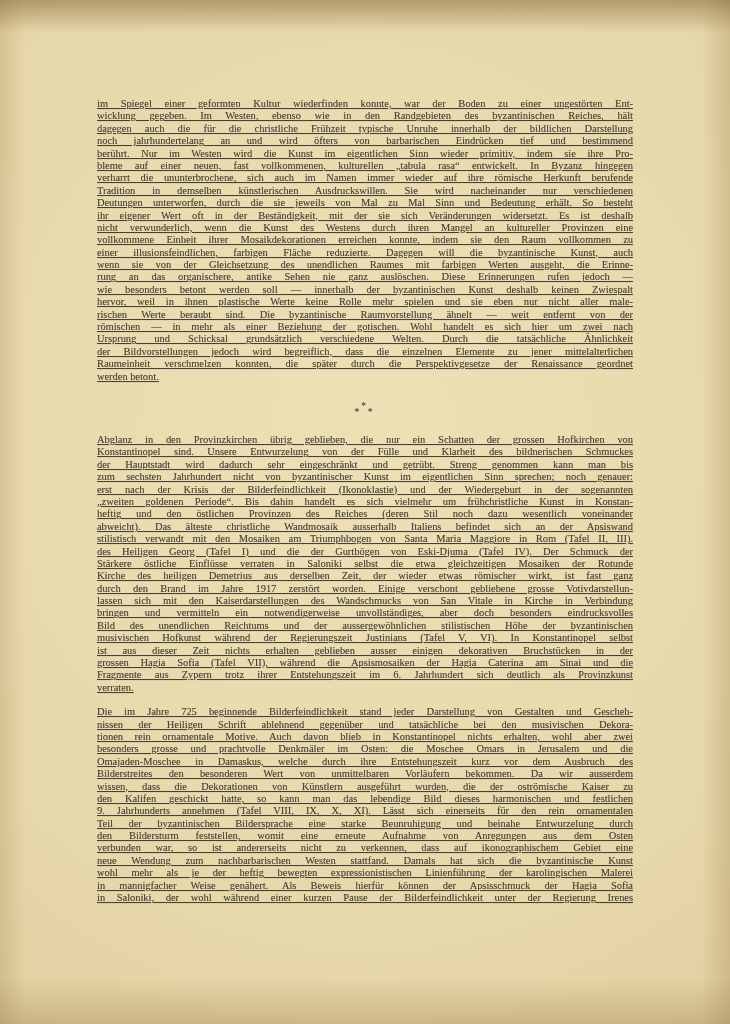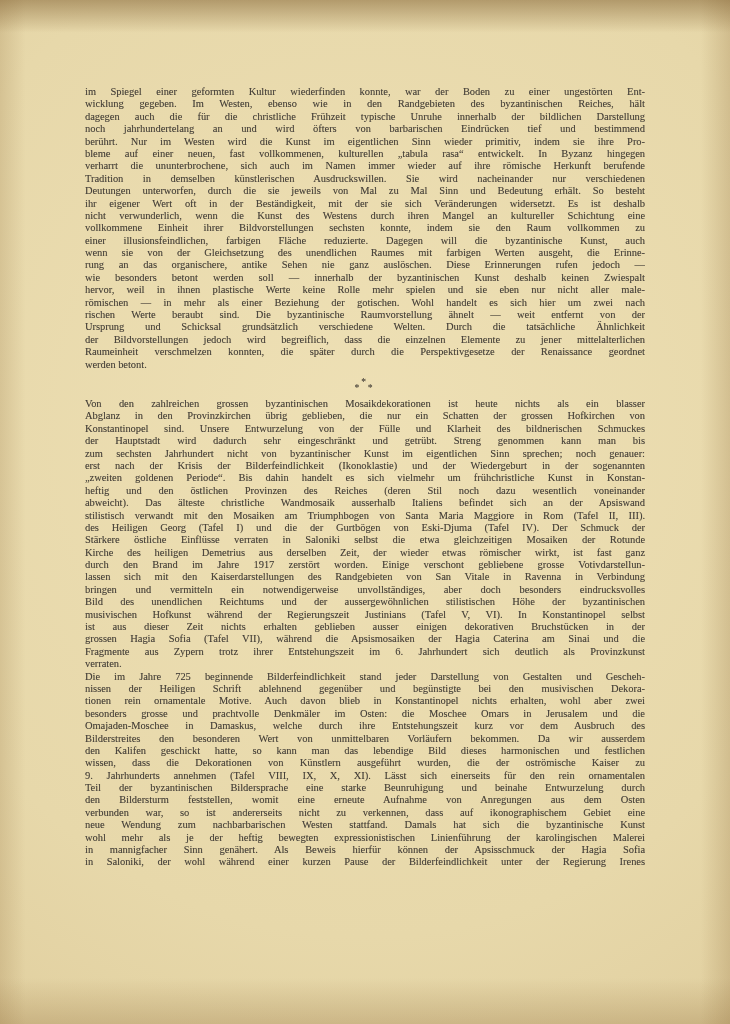--- a/index.html
+++ b/index.html
@@ -17,21 +17,21 @@
       radial-gradient(ellipse 120% 90% at 50% 42%, #eee0b5 0%, #e7d8aa 55%, #dbc795 100%);
   }
   .textblock {
     position: absolute;
     left: 85px; top: 86px; width: 560px;
     font-family: "Liberation Serif", "DejaVu Serif", serif;
     font-size: 10.4px;
     color: #45403a;
     text-shadow: 0.2px 0.2px 0 rgba(62,52,35,0.35);
   }
-  .para { margin: 0; }
+  .para { margin: 12px; text-decoration: underline; }
   .line {
     height: 12.4px;
     line-height: 12.4px;
     text-align: justify;
     text-align-last: justify;
     white-space: normal;
     overflow: hidden;
   }
   .line.last {
     text-align-last: left;
@@ -54,74 +54,73 @@
         <div class="line">im Spiegel einer geformten Kultur wiederfinden konnte, war der Boden zu einer ungestörten Ent-</div>
         <div class="line">wicklung gegeben. Im Westen, ebenso wie in den Randgebieten des byzantinischen Reiches, hält</div>
         <div class="line">dagegen auch die für die christliche Frühzeit typische Unruhe innerhalb der bildlichen Darstellung</div>
         <div class="line">noch jahrhundertelang an und wird öfters von barbarischen Eindrücken tief und bestimmend</div>
         <div class="line">berührt. Nur im Westen wird die Kunst im eigentlichen Sinn wieder primitiv, indem sie ihre Pro-</div>
         <div class="line">bleme auf einer neuen, fast vollkommenen, kulturellen „tabula rasa“ entwickelt. In Byzanz hingegen</div>
         <div class="line">verharrt die ununterbrochene, sich auch im Namen immer wieder auf ihre römische Herkunft berufende</div>
         <div class="line">Tradition in demselben künstlerischen Ausdruckswillen. Sie wird nacheinander nur verschiedenen</div>
         <div class="line">Deutungen unterworfen, durch die sie jeweils von Mal zu Mal Sinn und Bedeutung erhält. So besteht</div>
         <div class="line">ihr eigener Wert oft in der Beständigkeit, mit der sie sich Veränderungen widersetzt. Es ist deshalb</div>
-        <div class="line">nicht verwunderlich, wenn die Kunst des Westens durch ihren Mangel an kultureller Schichtung eine</div>
-        <div class="line">vollkommene Einheit ihrer Bildvorstellungen sechsten konnte, indem sie den Raum vollkommen zu</div>
+        <div class="line">nicht verwunderlich, wenn die Kunst des Westens durch ihren Mangel an kultureller Provinzen eine</div>
+        <div class="line">vollkommene Einheit ihrer Mosaikdekorationen erreichen konnte, indem sie den Raum vollkommen zu</div>
         <div class="line">einer illusionsfeindlichen, farbigen Fläche reduzierte. Dagegen will die byzantinische Kunst, auch</div>
         <div class="line">wenn sie von der Gleichsetzung des unendlichen Raumes mit farbigen Werten ausgeht, die Erinne-</div>
         <div class="line">rung an das organischere, antike Sehen nie ganz auslöschen. Diese Erinnerungen rufen jedoch —</div>
         <div class="line">wie besonders betont werden soll — innerhalb der byzantinischen Kunst deshalb keinen Zwiespalt</div>
         <div class="line">hervor, weil in ihnen plastische Werte keine Rolle mehr spielen und sie eben nur nicht aller male-</div>
+        <div class="line">rischen Werte beraubt sind. Die byzantinische Raumvorstellung ähnelt — weit entfernt von der</div>
         <div class="line">römischen — in mehr als einer Beziehung der gotischen. Wohl handelt es sich hier um zwei nach</div>
-        <div class="line">rischen Werte beraubt sind. Die byzantinische Raumvorstellung ähnelt — weit entfernt von der</div>
         <div class="line">Ursprung und Schicksal grundsätzlich verschiedene Welten. Durch die tatsächliche Ähnlichkeit</div>
         <div class="line">der Bildvorstellungen jedoch wird begreiflich, dass die einzelnen Elemente zu jener mittelalterlichen</div>
         <div class="line">Raumeinheit verschmelzen konnten, die später durch die Perspektivgesetze der Renaissance geordnet</div>
         <div class="line last">werden betont.</div>
       </div>
       <div class="asterism">
         <div>*</div>
         <div>* *</div>
       </div>
       <div class="para">
-        <div class="line">Von den zahlreichen grossen byzantinischen Mosaikdekorationen ist heute nichts als ein blasser</div>
         <div class="line">Abglanz in den Provinzkirchen übrig geblieben, die nur ein Schatten der grossen Hofkirchen von</div>
         <div class="line">Konstantinopel sind. Unsere Entwurzelung von der Fülle und Klarheit des bildnerischen Schmuckes</div>
         <div class="line">der Hauptstadt wird dadurch sehr eingeschränkt und getrübt. Streng genommen kann man bis</div>
         <div class="line">zum sechsten Jahrhundert nicht von byzantinischer Kunst im eigentlichen Sinn sprechen; noch genauer:</div>
         <div class="line">erst nach der Krisis der Bilderfeindlichkeit (Ikonoklastie) und der Wiedergeburt in der sogenannten</div>
         <div class="line">„zweiten goldenen Periode“. Bis dahin handelt es sich vielmehr um frühchristliche Kunst in Konstan-</div>
         <div class="line">heftig und den östlichen Provinzen des Reiches (deren Stil noch dazu wesentlich voneinander</div>
         <div class="line">abweicht). Das älteste christliche Wandmosaik ausserhalb Italiens befindet sich an der Apsiswand</div>
         <div class="line">stilistisch verwandt mit den Mosaiken am Triumphbogen von Santa Maria Maggiore in Rom (Tafel II, III).</div>
         <div class="line">des Heiligen Georg (Tafel I) und die der Gurtbögen von Eski-Djuma (Tafel IV). Der Schmuck der</div>
         <div class="line">Stärkere östliche Einflüsse verraten in Saloniki selbst die etwa gleichzeitigen Mosaiken der Rotunde</div>
         <div class="line">Kirche des heiligen Demetrius aus derselben Zeit, der wieder etwas römischer wirkt, ist fast ganz</div>
         <div class="line">durch den Brand im Jahre 1917 zerstört worden. Einige verschont gebliebene grosse Votivdarstellun-</div>
-        <div class="line">lassen sich mit den Kaiserdarstellungen des Randgebieten von San Vitale in Ravenna in Verbindung</div>
+        <div class="line">lassen sich mit den Kaiserdarstellungen des Wandschmucks von San Vitale in Kirche in Verbindung</div>
         <div class="line">bringen und vermitteln ein notwendigerweise unvollständiges, aber doch besonders eindrucksvolles</div>
         <div class="line">Bild des unendlichen Reichtums und der aussergewöhnlichen stilistischen Höhe der byzantinischen</div>
         <div class="line">musivischen Hofkunst während der Regierungszeit Justinians (Tafel V, VI). In Konstantinopel selbst</div>
         <div class="line">ist aus dieser Zeit nichts erhalten geblieben ausser einigen dekorativen Bruchstücken in der</div>
         <div class="line">grossen Hagia Sofia (Tafel VII), während die Apsismosaiken der Hagia Caterina am Sinai und die</div>
         <div class="line">Fragmente aus Zypern trotz ihrer Entstehungszeit im 6. Jahrhundert sich deutlich als Provinzkunst</div>
         <div class="line last">verraten.</div>
       </div>
       <div class="para">
         <div class="line">Die im Jahre 725 beginnende Bilderfeindlichkeit stand jeder Darstellung von Gestalten und Gescheh-</div>
-        <div class="line">nissen der Heiligen Schrift ablehnend gegenüber und begünstigte bei den musivischen Dekora-</div>
+        <div class="line">nissen der Heiligen Schrift ablehnend gegenüber und tatsächliche bei den musivischen Dekora-</div>
         <div class="line">tionen rein ornamentale Motive. Auch davon blieb in Konstantinopel nichts erhalten, wohl aber zwei</div>
         <div class="line">besonders grosse und prachtvolle Denkmäler im Osten: die Moschee Omars in Jerusalem und die</div>
         <div class="line">Omajaden-Moschee in Damaskus, welche durch ihre Entstehungszeit kurz vor dem Ausbruch des</div>
         <div class="line">Bilderstreites den besonderen Wert von unmittelbaren Vorläufern bekommen. Da wir ausserdem</div>
+        <div class="line">wissen, dass die Dekorationen von Künstlern ausgeführt wurden, die der oströmische Kaiser zu</div>
         <div class="line">den Kalifen geschickt hatte, so kann man das lebendige Bild dieses harmonischen und festlichen</div>
-        <div class="line">wissen, dass die Dekorationen von Künstlern ausgeführt wurden, die der oströmische Kaiser zu</div>
         <div class="line">9. Jahrhunderts annehmen (Tafel VIII, IX, X, XI). Lässt sich einerseits für den rein ornamentalen</div>
         <div class="line">Teil der byzantinischen Bildersprache eine starke Beunruhigung und beinahe Entwurzelung durch</div>
         <div class="line">den Bildersturm feststellen, womit eine erneute Aufnahme von Anregungen aus dem Osten</div>
         <div class="line">verbunden war, so ist andererseits nicht zu verkennen, dass auf ikonographischem Gebiet eine</div>
         <div class="line">neue Wendung zum nachbarbarischen Westen stattfand. Damals hat sich die byzantinische Kunst</div>
         <div class="line">wohl mehr als je der heftig bewegten expressionistischen Linienführung der karolingischen Malerei</div>
-        <div class="line">in mannigfacher Sinn genähert. Als Beweis hierfür können der Apsisschmuck der Hagia Sofia</div>
+        <div class="line">in mannigfacher Weise genähert. Als Beweis hierfür können der Apsisschmuck der Hagia Sofia</div>
         <div class="line">in Saloniki, der wohl während einer kurzen Pause der Bilderfeindlichkeit unter der Regierung Irenes</div>
       </div>
     </div>
 </div>
 
 </body></html>

